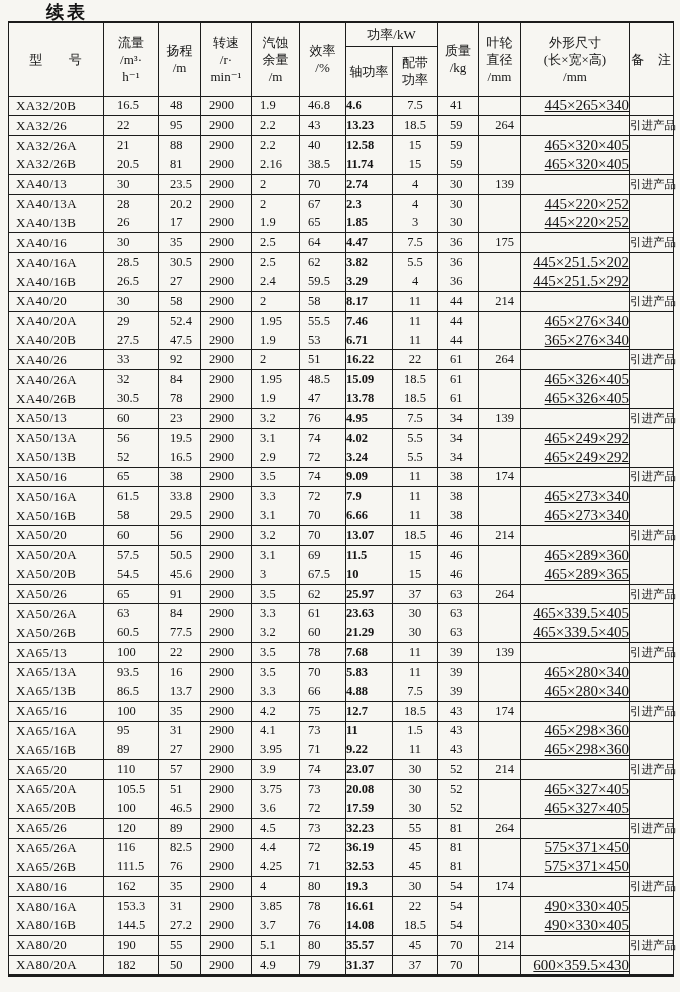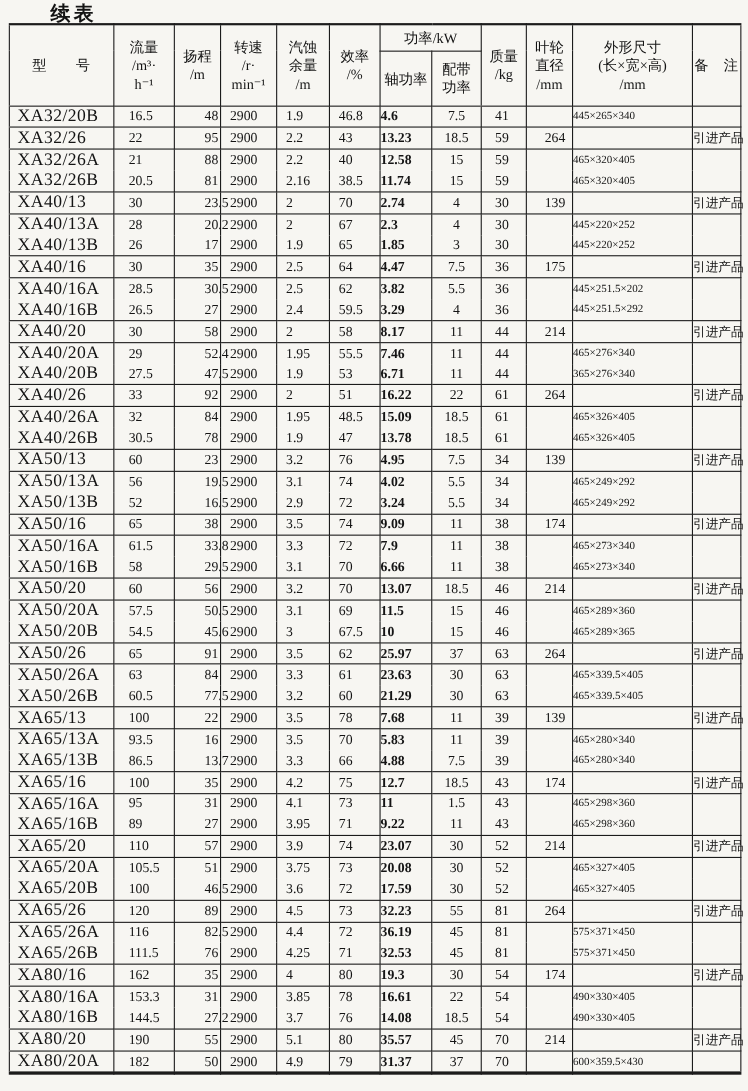--- a/index.html
+++ b/index.html
@@ -44,31 +44,31 @@
   .h-row1{height:24px;}
   .h-row2{height:50px;}
   tbody td{
     height:18.85px;
     font-size:12.5px;
     border-bottom:1px solid #1c1c1c;
     vertical-align:middle;
   }
   tr.no-bb td{border-bottom:none;}
   tbody tr:last-child td{border-bottom:none;}
-  .c-model   {text-align:left;padding-left:7px;font-size:16px;letter-spacing:.4px;}
+  .c-model   {text-align:left;padding-left:7px;font-size:13px;letter-spacing:.4px;}
   .c-flow    {text-align:left;padding-left:13px;}
-  .c-head    {text-align:left;padding-left:27px;}
+  .c-head    {text-align:left;padding-left:11px;}
   .c-speed   {text-align:left;padding-left:8px;}
   .c-npsh    {text-align:left;padding-left:8px;}
   .c-eff     {text-align:left;padding-left:8px;}
   .c-shaft   {text-align:left;font-weight:bold;}
   .c-matched {text-align:center;}
   .c-mass    {text-align:left;padding-left:12px;}
   .c-impeller{text-align:center;padding-left:10px;}
-  .c-dims    {text-align:left;font-size:10px;}
+  .c-dims    {text-align:right;font-size:15px;text-decoration:underline;}
   .c-remark  {text-align:center;font-size:11.5px;letter-spacing:0;}
   .th-model,.th-remark{white-space:pre;letter-spacing:1px;margin-top:48px;}
 </style>
 </head>
 <body>
 
 <div class="cont-label">续表</div>
 
 <table class="spec">
   <colgroup>

